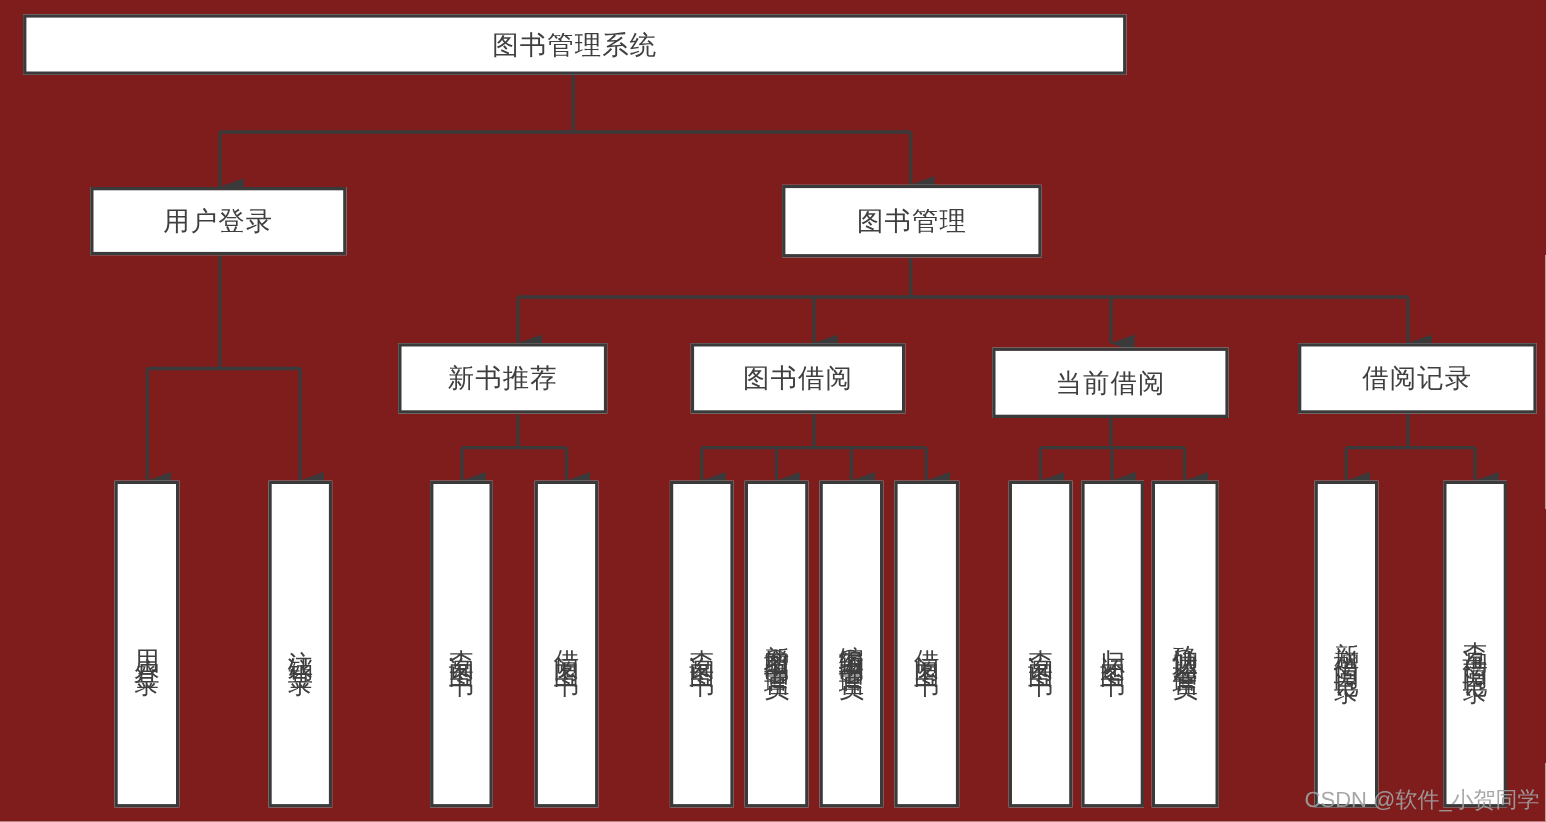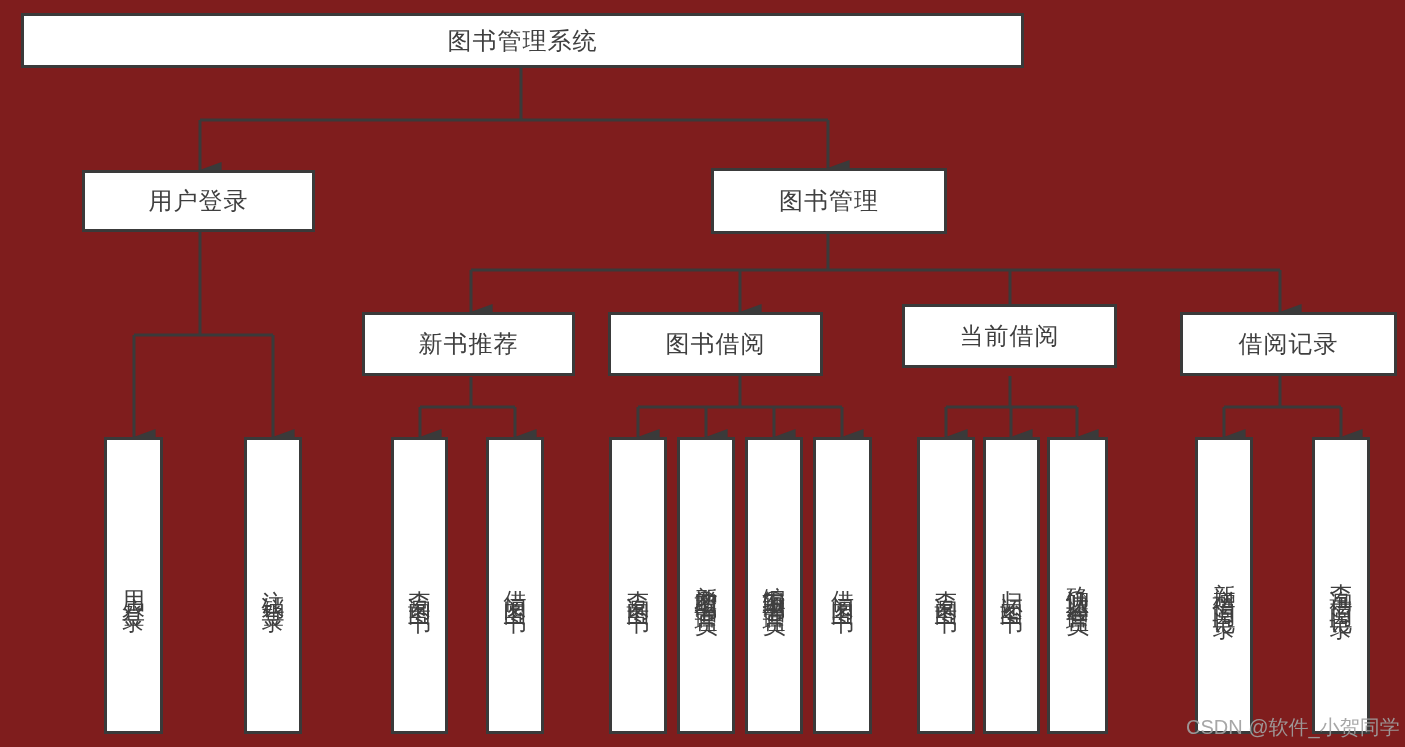--- a/index.html
+++ b/index.html
@@ -82,23 +82,23 @@
       <line x1="1224" y1="407" x2="1224" y2="437" marker-end="url(#arrow)"></line>
       <line x1="1341" y1="407" x2="1341" y2="437" marker-end="url(#arrow)"></line>
     </g>
   </svg>
 
   <div class="box root hnode">图书管理系统</div>
 
   <div class="box hnode" style="left:82px;top:170px;width:233px;height:62px;">用户登录</div>
   <div class="box hnode" style="left:711px;top:168px;width:236px;height:66px;">图书管理</div>
 
-  <div class="box hnode" style="left:362px;top:312px;width:213px;height:64px;">新书推荐</div>
-  <div class="box hnode" style="left:608px;top:312px;width:215px;height:64px;">图书借阅</div>
-  <div class="box hnode" style="left:902px;top:304px;width:215px;height:64px;">当前借阅</div>
+  <div class="box hnode" style="left:362px;top:312px;width:190px;height:64px;">新书推荐</div>
+  <div class="box hnode" style="left:628px;top:312px;width:195px;height:64px;">图书借阅</div>
+  <div class="box hnode" style="left:902px;top:316px;width:215px;height:64px;">当前借阅</div>
   <div class="box hnode" style="left:1180px;top:312px;width:217px;height:64px;">借阅记录</div>
 
   <div class="box leaf" style="left:104px;width:59px;">
     <span>用户登录</span>
     </div>
   <div class="box leaf" style="left:244px;width:58px;">
     <span>注销登录</span>
     </div>
 
   <div class="box leaf" style="left:391px;width:57px;">

